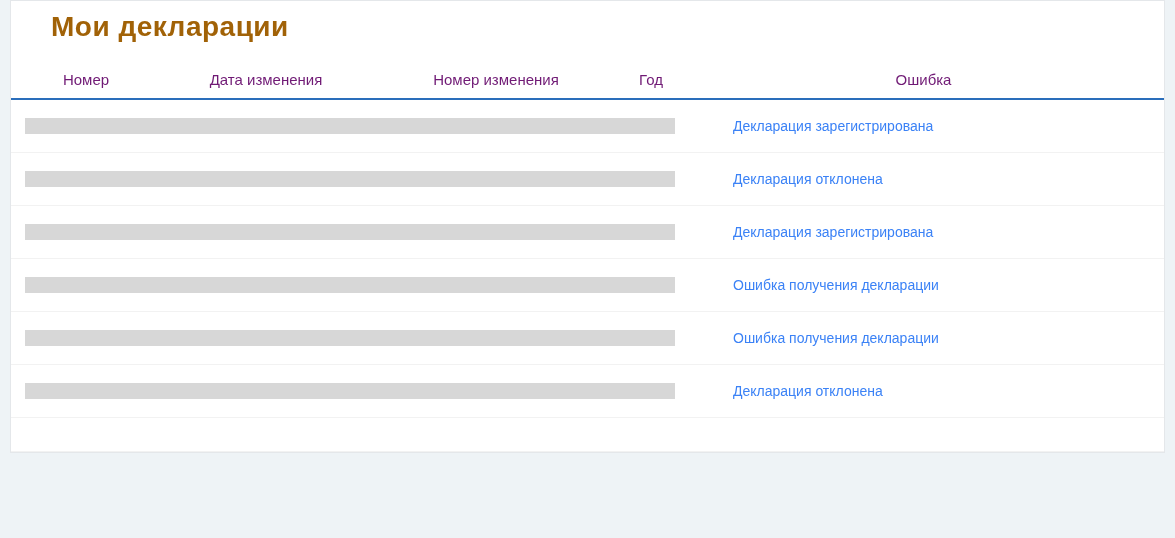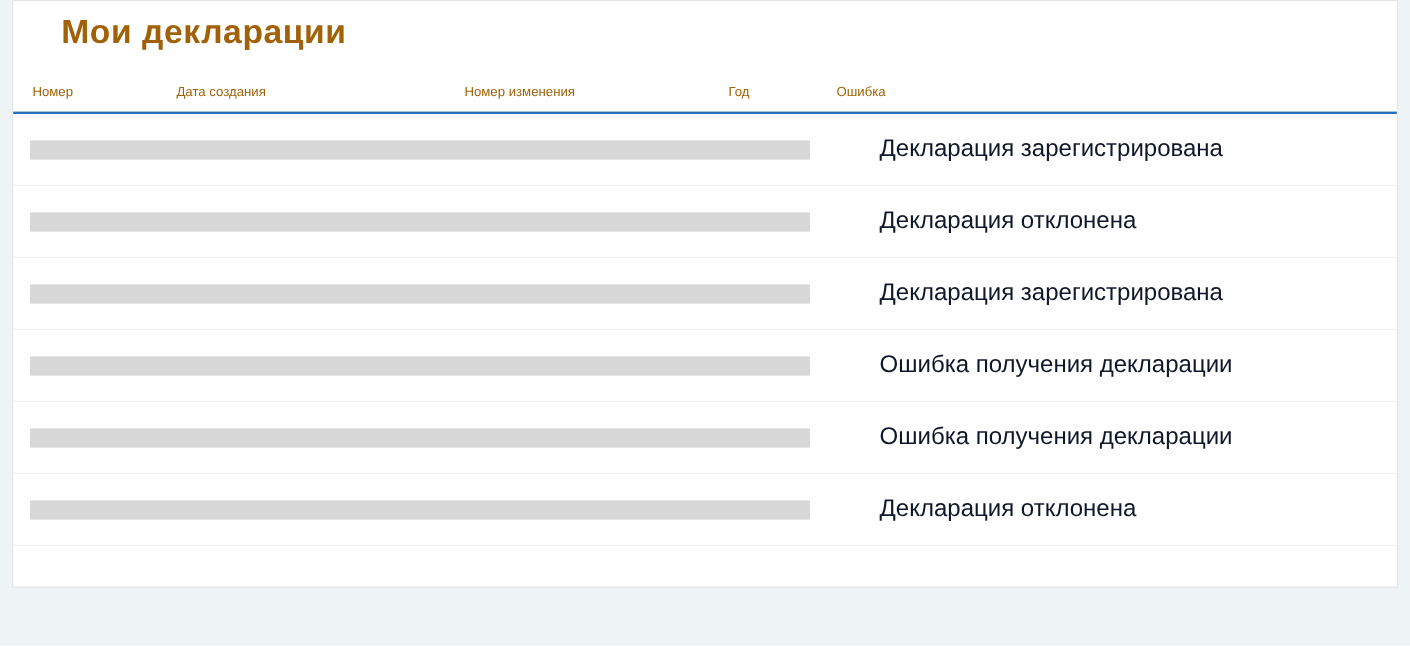--- a/index.html
+++ b/index.html
@@ -24,22 +24,23 @@
       color: #a16207;
       font-family: "Arial Narrow", Arial, sans-serif;
       letter-spacing: 0.5px;
       padding: 10px 40px 20px 40px;
     }
     .table-header {
       display: grid;
       grid-template-columns: 120px 240px 220px 90px 1fr;
       padding: 8px 14px 10px 14px;
       border-bottom: 2px solid #2a6ebb;
-      color: #a16207;
-      font-size: 11px;
+      color: #701a75;
+      font-size: 15px;
+      text-align: center;
     }
     .table-header > div {
       padding-left: 2px;
     }
     .row {
       display: grid;
       grid-template-columns: 670px 1fr;
       padding: 18px 14px;
       border-bottom: 1px solid #f2f2f2;
       align-items: center;
@@ -47,37 +48,37 @@
     .placeholder-cell {
       padding-right: 0;
     }
     .placeholder-bar {
       height: 16px;
       background: #d7d7d7;
       width: 650px;
     }
     .status-cell {
       padding-left: 38px;
-      color: #0f172a;
-      font-size: 20px;
+      color: #3b82f6;
+      font-size: 14px;
     }
     .trailing-space {
       height: 34px;
       border-bottom: 1px solid #f2f2f2;
     }
   </style>
 </head>
 <body>
 
 <div class="panel">
   <h1 class="page-title">Мои декларации</h1>
 
   <div class="table-header">
     <div>Номер</div>
-    <div>Дата создания</div>
+    <div>Дата изменения</div>
     <div>Номер изменения</div>
     <div>Год</div>
     <div>Ошибка</div>
   </div>
 
   <div class="row">
     <div class="placeholder-cell">
       <div class="placeholder-bar"></div>
     </div>
     <div class="status-cell">Декларация зарегистрирована</div>

